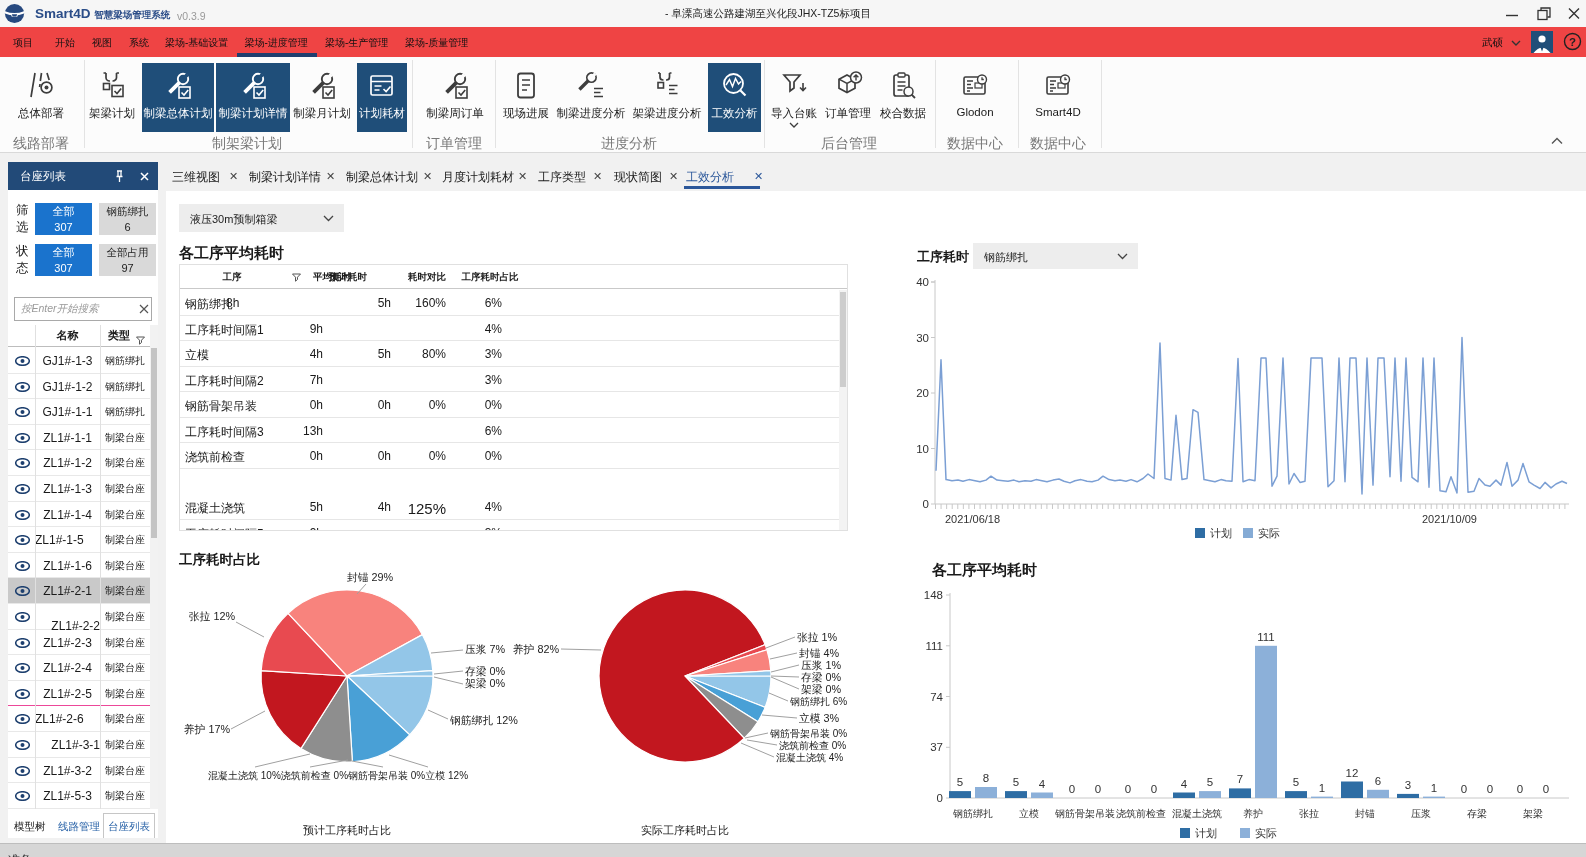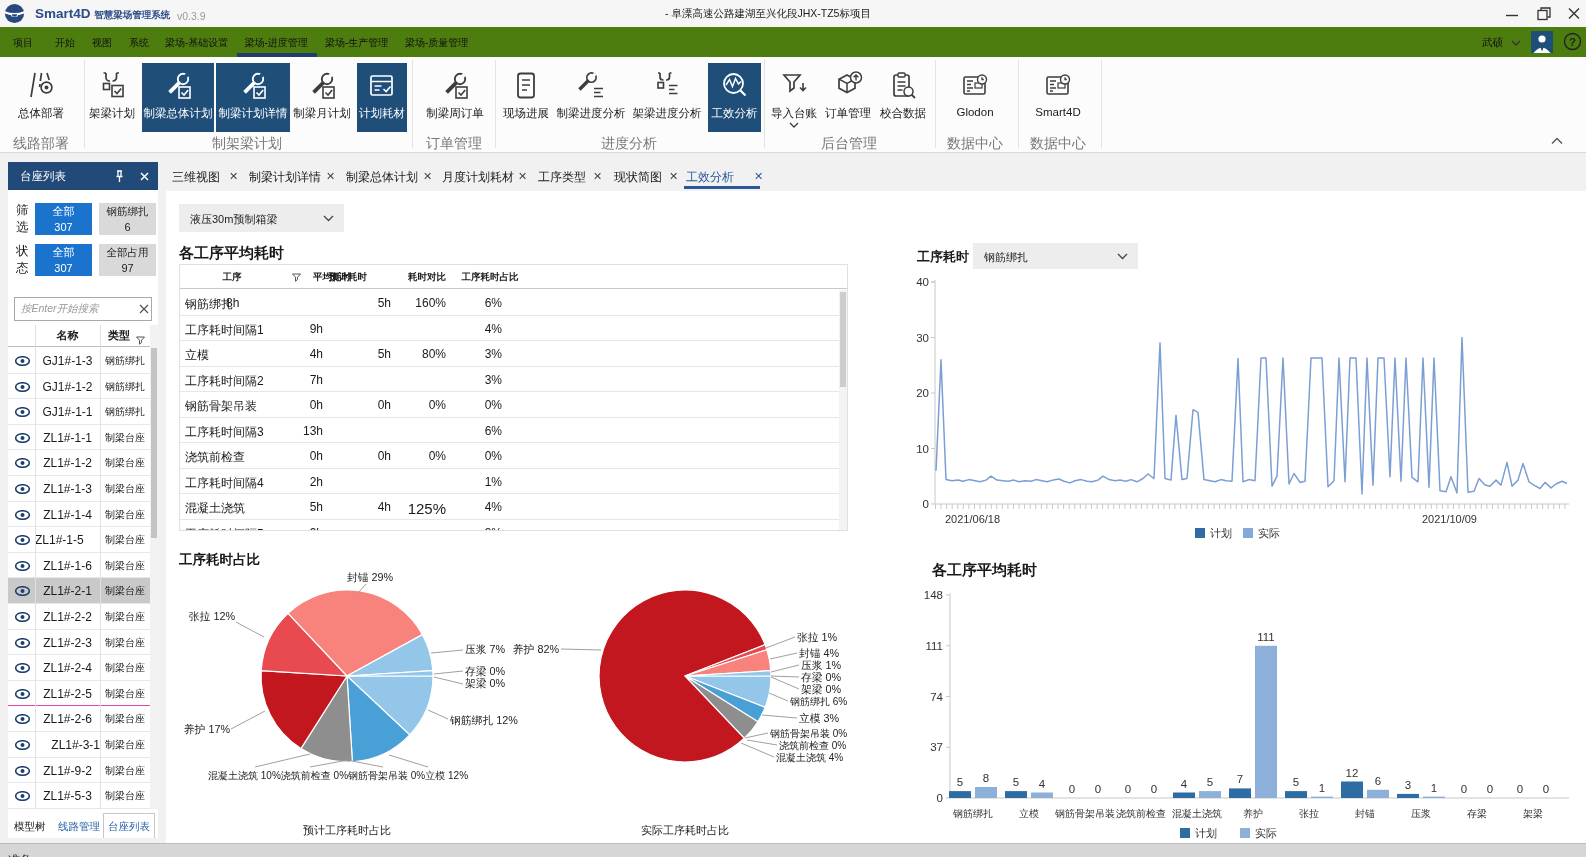--- a/index.html
+++ b/index.html
@@ -4,21 +4,21 @@
 *{margin:0;padding:0;box-sizing:border-box}
 html,body{width:1586px;height:857px;overflow:hidden}
 body{font-family:"Liberation Sans",sans-serif;background:#f1f1f1;position:relative;color:#1a1a1a}
 .abs{position:absolute}
 
 #titlebar{position:absolute;left:0;top:0;width:1586px;height:27px;background:#f6f6f6}
 #apptitle{position:absolute;left:35px;top:6px;font-size:13.5px;font-weight:bold;color:#2b4d88;white-space:nowrap}
 #ver{position:absolute;left:177px;top:10px;font-size:10.5px;color:#9a9a9a}
 #wintitle{position:absolute;left:665px;top:7px;font-size:10.5px;color:#222;white-space:nowrap}
 
-#menubar{position:absolute;left:0;top:27px;width:1586px;height:30px;background:#4d7c0f}
+#menubar{position:absolute;left:0;top:27px;width:1586px;height:30px;background:#ef4444}
 .mi{position:absolute;top:9px;font-size:10px;color:#111;white-space:nowrap}
 #menuline{position:absolute;left:237px;top:53px;width:80px;height:4px;background:#1f3e6e}
 
 #ribbon{position:absolute;left:0;top:57px;width:1586px;height:96px;background:#fcfcfc;border-bottom:1px solid #d9d9d9}
 .rdiv{position:absolute;top:3px;width:1px;height:88px;background:#e3e3e3}
 .rb{position:absolute;top:6px;height:69px;text-align:center}
 .rb svg{display:block;margin:6px auto 0}
 .rb .lb{font-size:11.5px;margin-top:3px;white-space:nowrap}
 .rb.sel{background:#1f4e79;color:#fff}
 .rg{position:absolute;top:78px;font-size:14px;color:#787878;text-align:center;white-space:nowrap}
@@ -360,21 +360,21 @@
         <circle cx="7.5" cy="5" r="2" fill="#1d3f6e"></circle>
       </svg>
       <div style="position:absolute;left:27px;top:6px;width:65px;text-align:center;font-size:12px;white-space:nowrap">ZL1#-2-1</div>
       <div style="position:absolute;left:92px;top:6px;width:50px;text-align:center;font-size:10px;white-space:nowrap">制梁台座</div>
     </div>
 <div style="position:absolute;left:0px;top:442.00000000000017px;width:142px;height:25.6px;border-bottom:1px solid #e8e8e8">
       <svg width="15" height="10" viewBox="0 0 15 10" style="position:absolute;left:7px;top:8px">
         <ellipse cx="7.5" cy="5" rx="6.8" ry="4.3" fill="none" stroke="#1d3f6e" stroke-width="1.5"></ellipse>
         <circle cx="7.5" cy="5" r="2" fill="#1d3f6e"></circle>
       </svg>
-      <div style="position:absolute;left:27px;top:6px;width:65px;text-align:center;font-size:12px;white-space:nowrap">ZL1#-2-2</div>
+      <div style="position:absolute;left:27px;top:15px;width:65px;text-align:right;font-size:12px;white-space:nowrap">ZL1#-2-2</div>
       <div style="position:absolute;left:92px;top:6px;width:50px;text-align:center;font-size:10px;white-space:nowrap">制梁台座</div>
     </div>
 <div style="position:absolute;left:0px;top:467.6000000000002px;width:142px;height:25.6px;border-bottom:1px solid #e8e8e8">
       <svg width="15" height="10" viewBox="0 0 15 10" style="position:absolute;left:7px;top:8px">
         <ellipse cx="7.5" cy="5" rx="6.8" ry="4.3" fill="none" stroke="#1d3f6e" stroke-width="1.5"></ellipse>
         <circle cx="7.5" cy="5" r="2" fill="#1d3f6e"></circle>
       </svg>
       <div style="position:absolute;left:27px;top:6px;width:65px;text-align:center;font-size:12px;white-space:nowrap">ZL1#-2-3</div>
       <div style="position:absolute;left:92px;top:6px;width:50px;text-align:center;font-size:10px;white-space:nowrap">制梁台座</div>
     </div>
@@ -392,37 +392,37 @@
         <circle cx="7.5" cy="5" r="2" fill="#1d3f6e"></circle>
       </svg>
       <div style="position:absolute;left:27px;top:6px;width:65px;text-align:center;font-size:12px;white-space:nowrap">ZL1#-2-5</div>
       <div style="position:absolute;left:92px;top:6px;width:50px;text-align:center;font-size:10px;white-space:nowrap">制梁台座</div>
     </div>
 <div style="position:absolute;left:0px;top:544.4000000000002px;width:142px;height:25.6px;border-bottom:1px solid #e8e8e8">
       <svg width="15" height="10" viewBox="0 0 15 10" style="position:absolute;left:7px;top:8px">
         <ellipse cx="7.5" cy="5" rx="6.8" ry="4.3" fill="none" stroke="#1d3f6e" stroke-width="1.5"></ellipse>
         <circle cx="7.5" cy="5" r="2" fill="#1d3f6e"></circle>
       </svg>
-      <div style="position:absolute;left:27px;top:6px;width:65px;text-align:center;font-size:12px;white-space:nowrap">ZL1#-2-6</div>
+      <div style="position:absolute;left:27px;top:6px;width:65px;font-size:12px;white-space:nowrap">ZL1#-2-6</div>
       <div style="position:absolute;left:92px;top:6px;width:50px;text-align:center;font-size:10px;white-space:nowrap">制梁台座</div>
     </div>
 <div style="position:absolute;left:0px;top:570.0000000000002px;width:142px;height:25.6px;border-bottom:1px solid #e8e8e8">
       <svg width="15" height="10" viewBox="0 0 15 10" style="position:absolute;left:7px;top:8px">
         <ellipse cx="7.5" cy="5" rx="6.8" ry="4.3" fill="none" stroke="#1d3f6e" stroke-width="1.5"></ellipse>
         <circle cx="7.5" cy="5" r="2" fill="#1d3f6e"></circle>
       </svg>
       <div style="position:absolute;left:27px;top:6px;width:65px;text-align:right;font-size:12px;white-space:nowrap">ZL1#-3-1</div>
       <div style="position:absolute;left:92px;top:6px;width:50px;text-align:center;font-size:10px;white-space:nowrap">制梁台座</div>
     </div>
 <div style="position:absolute;left:0px;top:595.6000000000003px;width:142px;height:25.6px;border-bottom:1px solid #e8e8e8">
       <svg width="15" height="10" viewBox="0 0 15 10" style="position:absolute;left:7px;top:8px">
         <ellipse cx="7.5" cy="5" rx="6.8" ry="4.3" fill="none" stroke="#1d3f6e" stroke-width="1.5"></ellipse>
         <circle cx="7.5" cy="5" r="2" fill="#1d3f6e"></circle>
       </svg>
-      <div style="position:absolute;left:27px;top:6px;width:65px;text-align:center;font-size:12px;white-space:nowrap">ZL1#-9-2</div>
+      <div style="position:absolute;left:27px;top:6px;width:65px;text-align:center;font-size:12px;white-space:nowrap">ZL1#-3-2</div>
       <div style="position:absolute;left:92px;top:6px;width:50px;text-align:center;font-size:10px;white-space:nowrap">制梁台座</div>
     </div>
 <div style="position:absolute;left:0px;top:621.2000000000003px;width:142px;height:25.6px;border-bottom:1px solid #e8e8e8">
       <svg width="15" height="10" viewBox="0 0 15 10" style="position:absolute;left:7px;top:8px">
         <ellipse cx="7.5" cy="5" rx="6.8" ry="4.3" fill="none" stroke="#1d3f6e" stroke-width="1.5"></ellipse>
         <circle cx="7.5" cy="5" r="2" fill="#1d3f6e"></circle>
       </svg>
       <div style="position:absolute;left:27px;top:6px;width:65px;text-align:center;font-size:12px;white-space:nowrap">ZL1#-5-3</div>
       <div style="position:absolute;left:92px;top:6px;width:50px;text-align:center;font-size:10px;white-space:nowrap">制梁台座</div>
     </div>
@@ -495,27 +495,20 @@
         <div style="position:absolute;left:131px;top:6px;width:80px;text-align:right;font-size:12px"></div>
         <div style="position:absolute;left:186px;top:6px;width:80px;text-align:right;font-size:12px"></div>
         <div style="position:absolute;left:242px;top:6px;width:80px;text-align:right;font-size:12px">6%</div>
       </div>
       <div style="position:absolute;left:0;top:178.0px;width:667px;height:25.5px;border-bottom:1px solid #e6e6e6">
         <div style="position:absolute;left:5px;top:6px;font-size:12px;white-space:nowrap">浇筑前检查</div>
         <div style="position:absolute;left:63px;top:6px;width:80px;text-align:right;font-size:12px">0h</div>
         <div style="position:absolute;left:131px;top:6px;width:80px;text-align:right;font-size:12px">0h</div>
         <div style="position:absolute;left:186px;top:6px;width:80px;text-align:right;font-size:12px">0%</div>
         <div style="position:absolute;left:242px;top:6px;width:80px;text-align:right;font-size:12px">0%</div>
-      </div>
-      <div style="position:absolute;left:0;top:203.5px;width:667px;height:25.5px;border-bottom:1px solid #e6e6e6">
-        <div style="position:absolute;left:5px;top:6px;font-size:12px;white-space:nowrap">工序耗时间隔4</div>
-        <div style="position:absolute;left:63px;top:6px;width:80px;text-align:right;font-size:12px">2h</div>
-        <div style="position:absolute;left:131px;top:6px;width:80px;text-align:right;font-size:12px"></div>
-        <div style="position:absolute;left:186px;top:6px;width:80px;text-align:right;font-size:12px"></div>
-        <div style="position:absolute;left:242px;top:6px;width:80px;text-align:right;font-size:12px">1%</div>
       </div>
       <div style="position:absolute;left:0;top:229.0px;width:667px;height:25.5px;border-bottom:1px solid #e6e6e6">
         <div style="position:absolute;left:5px;top:6px;font-size:12px;white-space:nowrap">混凝土浇筑</div>
         <div style="position:absolute;left:63px;top:6px;width:80px;text-align:right;font-size:12px">5h</div>
         <div style="position:absolute;left:131px;top:6px;width:80px;text-align:right;font-size:12px">4h</div>
         <div style="position:absolute;left:186px;top:6px;width:80px;text-align:right;font-size:15px">125%</div>
         <div style="position:absolute;left:242px;top:6px;width:80px;text-align:right;font-size:12px">4%</div>
       </div>
       <div style="position:absolute;left:0;top:254.5px;width:667px;height:25.5px;border-bottom:1px solid #e6e6e6">
         <div style="position:absolute;left:5px;top:6px;font-size:12px;white-space:nowrap">工序耗时间隔5</div>

